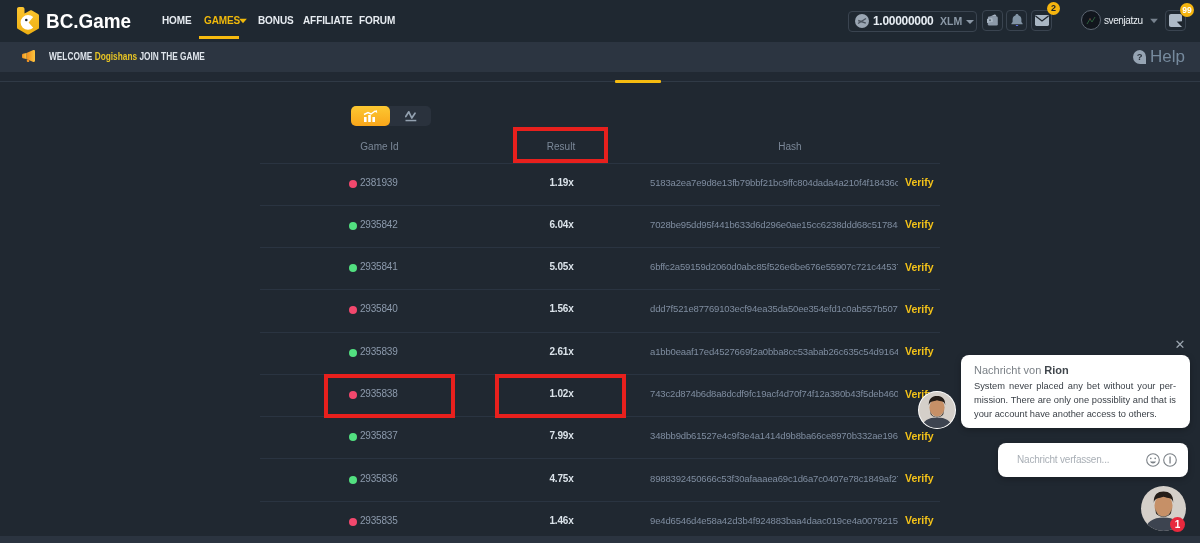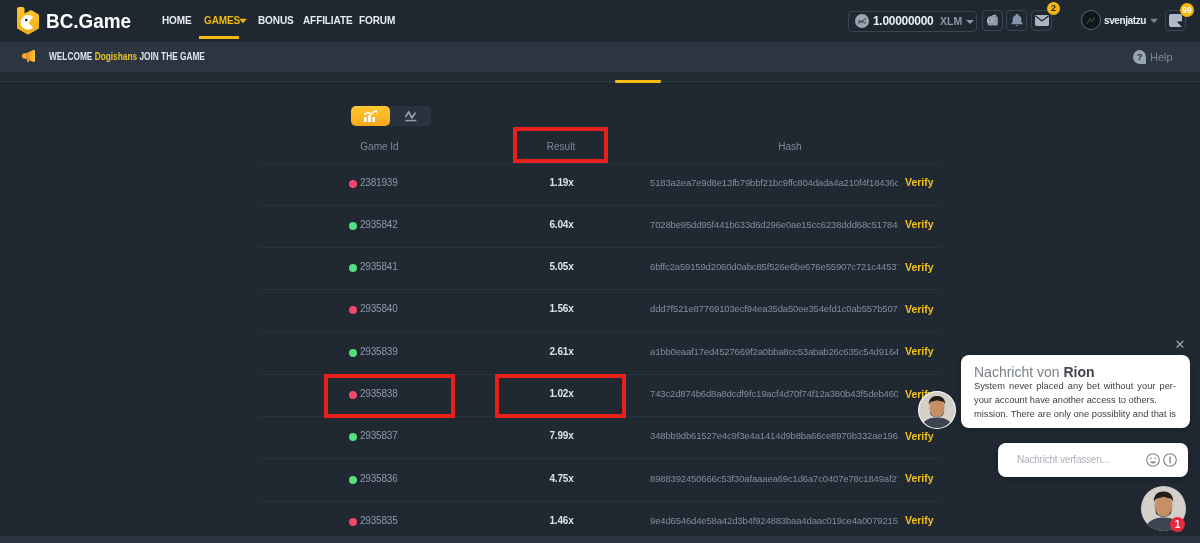--- a/index.html
+++ b/index.html
@@ -80,21 +80,21 @@
   <rect x="0" y="0" width="14" height="11" rx="1.4" fill="#a9b6c3"></rect>
   <path d="M0.5 1 L7 6 L13.5 1" stroke="#1d242c" stroke-width="1.3" fill="none"></path>
 </svg>
 <div class="abs" style="left:1047px; top:2px; width:13px; height:13px; border-radius:50%; background:#f5b50f; color:#1d242c; font-size:9px; font-weight:bold; text-align:center; line-height:13px;">2</div>
 
 <div class="abs" style="left:1081px; top:10px; width:20px; height:20px; border-radius:50%; border:1.5px solid #5d6773; background:#11161d;"></div>
 <svg class="abs" style="left:1086px; top:16px;" width="10" height="10" viewBox="0 0 10 10">
   <path d="M1 8 L4 3 L6 6 L9 1" stroke="#2c5e3c" stroke-width="1" fill="none"></path>
   <circle cx="4" cy="3" r=".8" fill="#7e3b3b"></circle>
 </svg>
-<div class="abs" style="left:1104px; top:0; height:42px; line-height:42px; font-size:10px; font-weight:bold; color:#e9eef3; letter-spacing:-0.4px;">svenjatzu</div>
+<div class="abs" style="left:1104px; top:0; height:42px; line-height:42px; font-size:10px; font-weight:normal; color:#e9eef3; letter-spacing:-0.4px;">svenjatzu</div>
 <svg class="abs" style="left:1150px; top:18px;" width="8" height="6" viewBox="0 0 9 7">
     <path d="M0 1 L4.5 6 L9 1 Z" fill="#77828e"></path>
   </svg>
 
 <div class="abs iconbtn" style="left:1165px;"></div>
 <svg class="abs" style="left:1169px; top:14px;" width="13" height="13" viewBox="0 0 13 13">
   <path d="M2 0 L11 0 C12.1 0 13 .9 13 2 L13 13 L2 13 C.9 13 0 12.1 0 11 L0 2 C0 .9 .9 0 2 0 Z" fill="#aebac7"></path>
   <path d="M13 13 L7.8 7.8 L13 7.2 Z" fill="#1d242c"></path>
 </svg>
 <div class="abs" style="left:1180px; top:3px; width:14px; height:14px; border-radius:50%; background:#f5b50f; color:#fff; font-size:8.5px; font-weight:bold; text-align:center; line-height:14px;">99</div>
@@ -108,21 +108,21 @@
     </defs>
   <path d="M11.8 0 C12.5 0 13 0.5 13 1.2 L13 10.8 C13 11.5 12.5 12 11.8 12 L11.3 12 L4.5 9 L4.5 3 L11.3 0 Z" fill="url(#mg)"></path>
   <path d="M0.8 3.8 L4.5 3 L4.5 9 L0.8 8.2 C0.3 8 0 7.6 0 7 L0 5 C0 4.4 0.3 4 0.8 3.8 Z" fill="url(#mg)"></path>
   <path d="M4.8 9.2 L7.2 10.2 L7.2 11.4 C7.2 11.8 6.8 12 6.4 12 L5.6 12 C5.2 12 4.8 11.7 4.8 11.3 Z" fill="#f29422"></path>
 </svg>
 <div class="abs" style="left:49px; top:42px; height:30px; line-height:30px; font-size:10px; font-weight:bold; color:#dfe5ec; letter-spacing:0; transform:scaleX(0.83); transform-origin:left center;">WELCOME <span style="color:#e7c424;">Dogishans</span> JOIN THE GAME</div>
 <svg class="abs" style="left:1133px; top:50px;" width="14" height="14" viewBox="0 0 14 14">
   <path d="M7 0 a7 7 0 1 0 0 14 L13 14 L13 7 A7 7 0 0 0 7 0 Z" fill="#96a4b3"></path>
   <text x="6.6" y="10.2" font-size="9.5" font-weight="bold" fill="#2b333e" text-anchor="middle" font-family="Liberation Sans">?</text>
 </svg>
-<div class="abs" style="left:1150px; top:42px; height:30px; line-height:30px; font-size:11px; color:#768a9d;">Help</div>
+<div class="abs" style="left:1150px; top:42px; height:30px; line-height:30px; font-size:17px; color:#768a9d;">Help</div>
 
 <div class="abs" style="left:615px; top:79.5px; width:46px; height:3px; background:#f6bb10; border-radius:1px;"></div>
 
 <div class="abs" style="left:351px; top:106px; width:80px; height:20px; background:#2a323d; border-radius:5px;"></div>
 <div class="abs" style="left:351px; top:106px; width:39px; height:20px; background:linear-gradient(180deg,#fcc832,#f9a61a); border-radius:5px;"></div>
 <svg class="abs" style="left:363px; top:110px;" width="15" height="12" viewBox="0 0 15 12">
   <rect x="1" y="7" width="2.6" height="5" fill="#fff"></rect>
   <rect x="5.2" y="5" width="2.6" height="7" fill="#fff"></rect>
   <rect x="9.4" y="7" width="2.6" height="5" fill="#fff"></rect>
   <path d="M1 4.5 L5 2.5 L8 4 L12.5 0.8" stroke="#fff" stroke-width="1.4" fill="none"></path>
@@ -191,25 +191,25 @@
 <div class="abs hline" style="top:416.1px;"></div>
 <div class="abs hline" style="top:458.4px;"></div>
 <div class="abs hline" style="top:500.8px;"></div>
 
 <div class="abs redbox" style="left:513px; top:127px; width:95px; height:36px;"></div>
 <div class="abs redbox" style="left:324px; top:374px; width:131px; height:44px;"></div>
 <div class="abs redbox" style="left:495px; top:374px; width:131px; height:44px;"></div>
 
 <div class="abs" style="left:1172px; top:337px; width:16px; height:16px; color:#9ca6b0; font-size:13px; line-height:16px; text-align:center;">✕</div>
 <div class="abs" style="left:961px; top:355px; width:229px; height:73px; background:#fff; border-radius:8px; box-shadow:0 2px 6px rgba(0,0,0,.25);"></div>
-<div class="abs" style="left:974px; top:364px; font-size:14px; color:#7b8187;">Nachricht von <span style="font-weight:bold; color:#41474d;">Rion</span></div>
+<div class="abs" style="left:974px; top:364px; font-size:11px; color:#7b8187;">Nachricht von <span style="font-weight:bold; color:#41474d;">Rion</span></div>
 <div class="abs" style="left:974px; top:380px; width:202px; font-size:9.3px; line-height:13.9px; color:#393f46;">
   <div style="text-align:justify; text-align-last:justify;">System never placed any bet without your per-</div>
+  <div style="text-align:justify; text-align-last:justify;">mission. There are only one possiblity and that is</div>
   <div>your account have another access to others.</div>
-  <div style="text-align:justify; text-align-last:justify;">mission. There are only one possiblity and that is</div>
 </div>
 
 <svg class="abs" style="left:918px; top:391px;" width="38" height="38" viewBox="0 0 38 38">
   <defs>
       <clipPath id="c1">
         <circle cx="19" cy="19" r="18"></circle>
       </clipPath>
     </defs>
   <circle cx="19" cy="19" r="19" fill="#fff"></circle>
   <g clip-path="url(#c1)">

